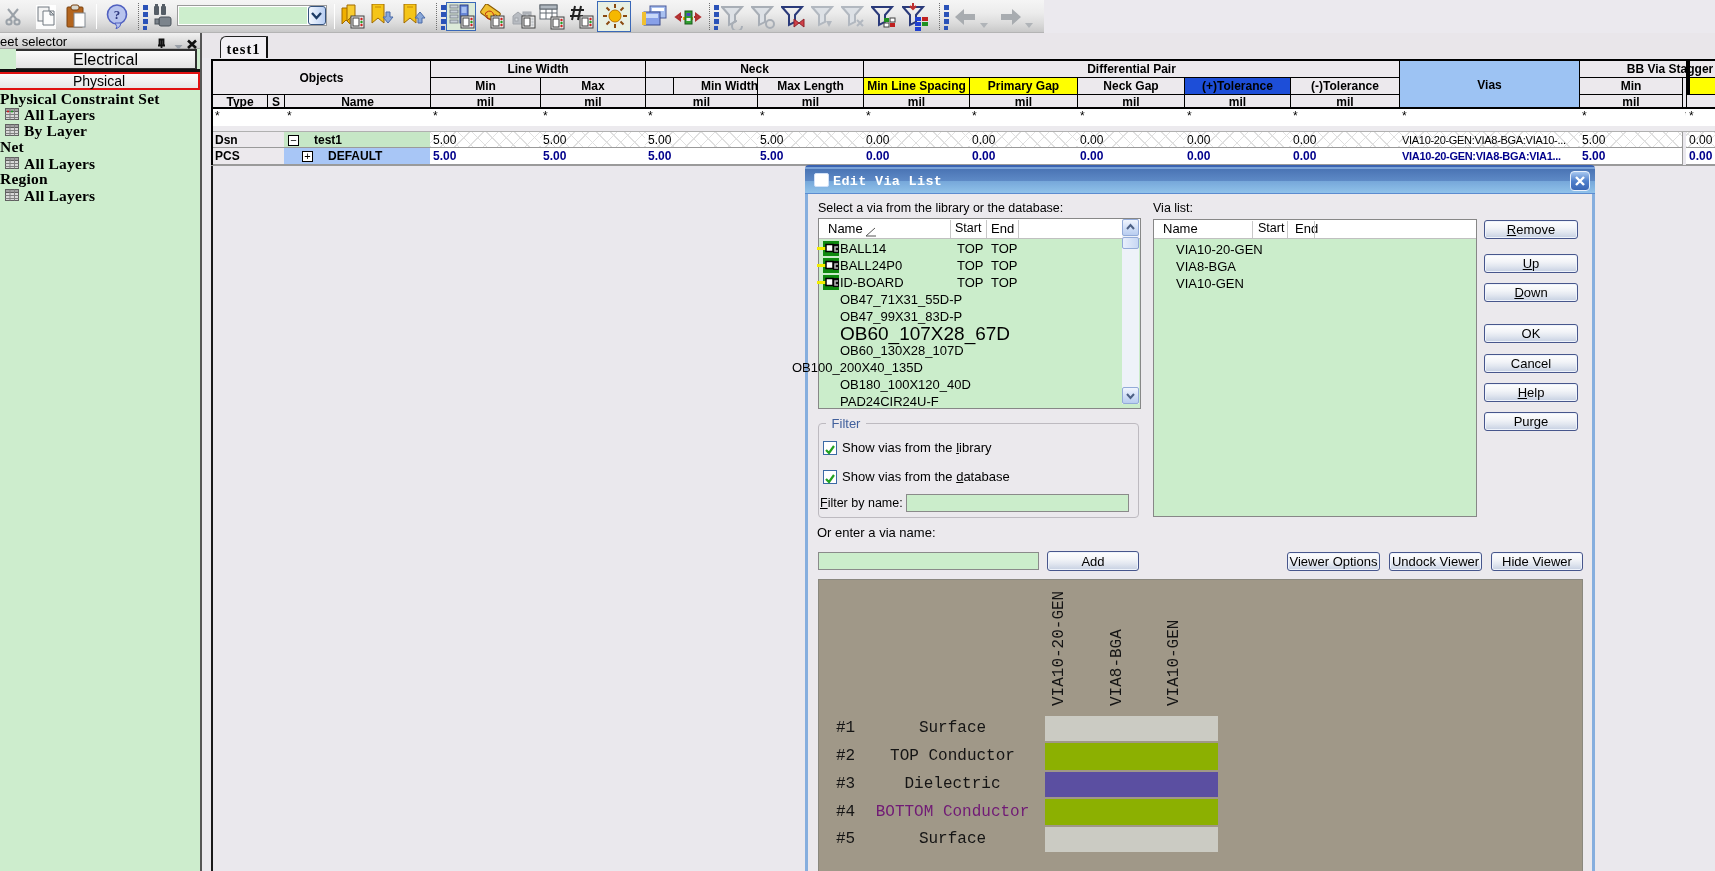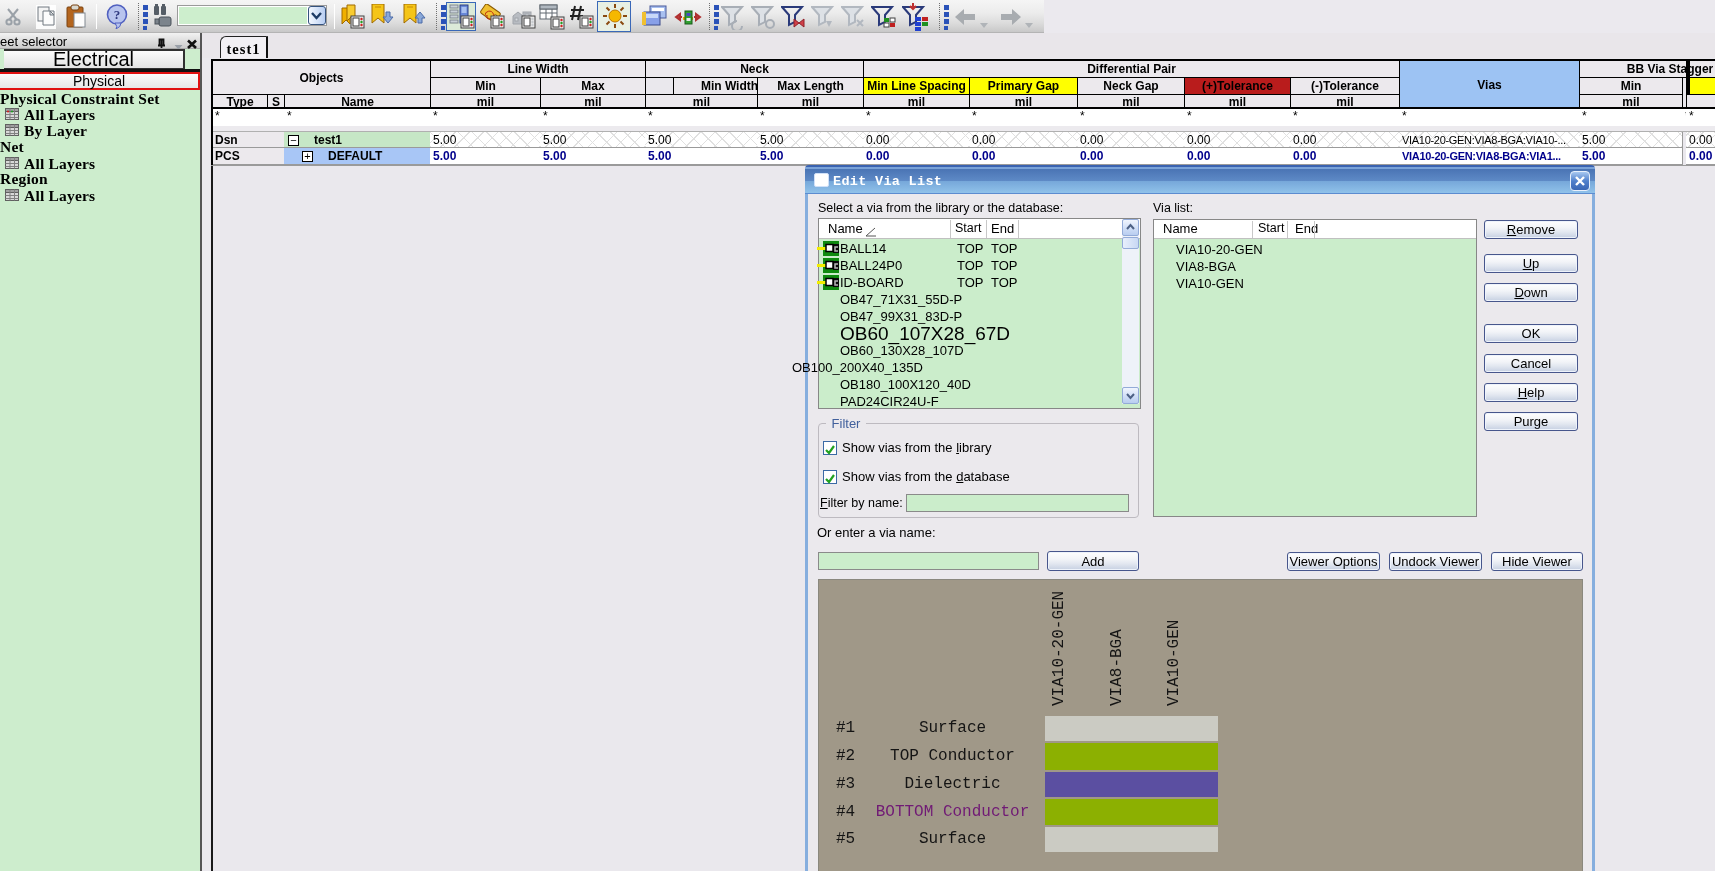--- a/index.html
+++ b/index.html
@@ -278,21 +278,21 @@
   </div>
 <div class="a" style="left:155px;top:36px;width:13px;height:12px;"><svg width="13" height="12" viewBox="0 0 13 12">
       <path d="M6.5 1 v9 M3 7.5 h7 M4.5 1.5 h4 v6 h-4 z" stroke="#111" fill="none" stroke-width="1.8"></path>
     </svg></div>
 <div class="a" style="left:173px;top:38px;width:11px;height:8px;"><svg width="11" height="8" viewBox="0 0 11 8">
       <path d="M1.5 1 h8 l-4 4.5 z" fill="#9aa0a8"></path>
     </svg></div>
 <div class="a" style="left:186px;top:36px;width:12px;height:11px;"><svg width="12" height="11" viewBox="0 0 12 11">
       <path d="M2 1.5 l8 7.5 M10 1.5 l-8 7.5" stroke="#111" stroke-width="2.6"></path>
     </svg></div>
-<div class="a" style="left:4px;top:49px;width:181px;height:21px;background:linear-gradient(180deg,#fcfcfc,#e2e2e2);border:2px solid #303030;border-left:none;display:flex;align-items:center;justify-content:center;font-size:20px">Electrical</div>
+<div class="a" style="left:16px;top:49px;width:181px;height:21px;background:linear-gradient(180deg,#fcfcfc,#e2e2e2);border:2px solid #303030;border-left:none;display:flex;align-items:center;justify-content:center;font-size:16px">Electrical</div>
 <div class="a" style="left:0px;top:69px;width:200px;height:4px;background:#111"></div>
 <div class="a" style="left:0px;top:72px;width:200px;height:18px;background:linear-gradient(180deg,#fbfbfb,#e6e6e6);border:2px solid #e01010;border-left:none;display:flex;align-items:center;justify-content:center;font-size:14px">Physical</div>
 <div class="a" style="left:0px;top:91px;width:200px;height:15px;">
     <span class="treetxt" style="height:15px">Physical Constraint Set</span>
   </div>
 <div class="a" style="left:5px;top:107px;width:15px;height:13px;"><svg width="15" height="13" viewBox="0 0 15 13">
       <rect x="0.5" y="0.5" width="13" height="11" fill="#d8d8d8" stroke="#606060"></rect>
       <rect x="0.5" y="0.5" width="13" height="3" fill="#a0a0a0" stroke="#606060"></rect>
       <path d="M0.5 6.5 h13 M0.5 9.5 h13 M5 0.5 v11 M9.5 0.5 v11" stroke="#808080" fill="none"></path>
       <circle cx="3" cy="3.5" r="1.1" fill="#d02020"></circle>
@@ -342,21 +342,21 @@
 <div class="a hc" style="left:863px;top:60px;width:537px;height:18px;background:#ece9ed;">Differential Pair</div>
 <div class="a hc" style="left:1579px;top:60px;width:182px;height:18px;background:#ece9ed;">BB Via Stagger</div>
 <div class="a hc" style="left:212px;top:60px;width:219px;height:35px;background:#ece9ed;">Objects</div>
 <div class="a hc" style="left:430px;top:77px;width:111px;height:18px;background:#ece9ed;">Min</div>
 <div class="a hc" style="left:540px;top:77px;width:106px;height:18px;background:#ece9ed;">Max</div>
 <div class="a hc" style="left:645px;top:77px;width:113px;height:18px;background:#ece9ed;margin-left:28px;">Min Width</div>
 <div class="a hc" style="left:757px;top:77px;width:107px;height:18px;background:#ece9ed;">Max Length</div>
 <div class="a hc" style="left:863px;top:77px;width:107px;height:18px;background:#ffff00;">Min Line Spacing</div>
 <div class="a hc" style="left:969px;top:77px;width:109px;height:18px;background:#ffff00;">Primary Gap</div>
 <div class="a hc" style="left:1077px;top:77px;width:108px;height:18px;background:#ece9ed;">Neck Gap</div>
-<div class="a hc" style="left:1184px;top:77px;width:107px;height:18px;background:#b91c1c;">(+)Tolerance</div>
+<div class="a hc" style="left:1184px;top:77px;width:107px;height:18px;background:#1d4ed8;">(+)Tolerance</div>
 <div class="a hc" style="left:1290px;top:77px;width:110px;height:18px;background:#ece9ed;">(-)Tolerance</div>
 <div class="a hc" style="left:1579px;top:77px;width:104px;height:18px;background:#ece9ed;">Min</div>
 <div class="a hc" style="left:1686px;top:77px;width:75px;height:18px;background:#ffff00;"></div>
 <div class="a" style="left:1686px;top:60px;width:4px;height:49px;background:#000"></div>
 <div class="a hc" style="left:1399px;top:60px;width:181px;height:50px;background:#9dc3f3;">Vias</div>
 <div class="a hc" style="left:212px;top:94px;width:56px;height:16px;background:#ece9ed;">Type</div>
 <div class="a hc" style="left:267px;top:94px;width:18px;height:16px;background:#ece9ed;">S</div>
 <div class="a hc" style="left:284px;top:94px;width:147px;height:16px;background:#ece9ed;">Name</div>
 <div class="a hc" style="left:430px;top:94px;width:111px;height:16px;background:#ece9ed;">mil</div>
 <div class="a hc" style="left:540px;top:94px;width:106px;height:16px;background:#ece9ed;">mil</div>

